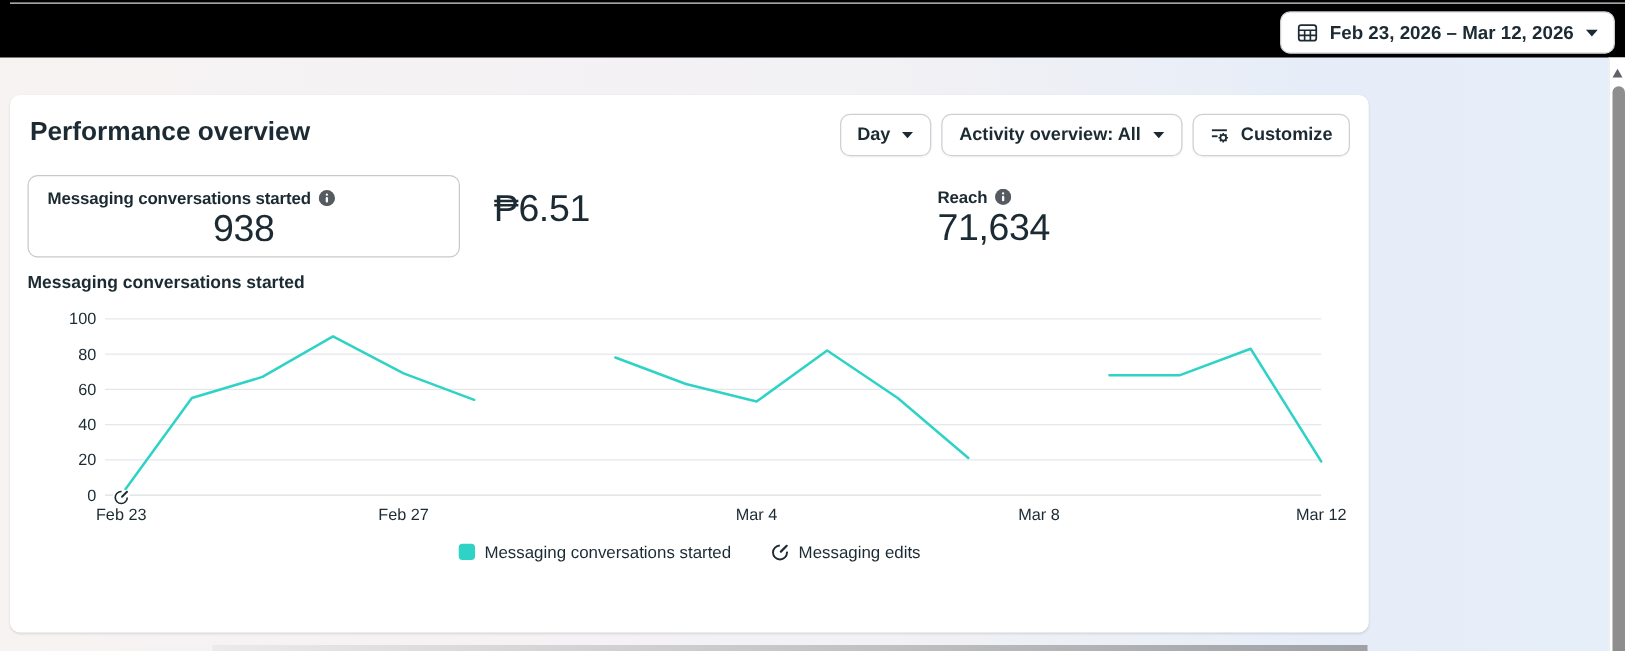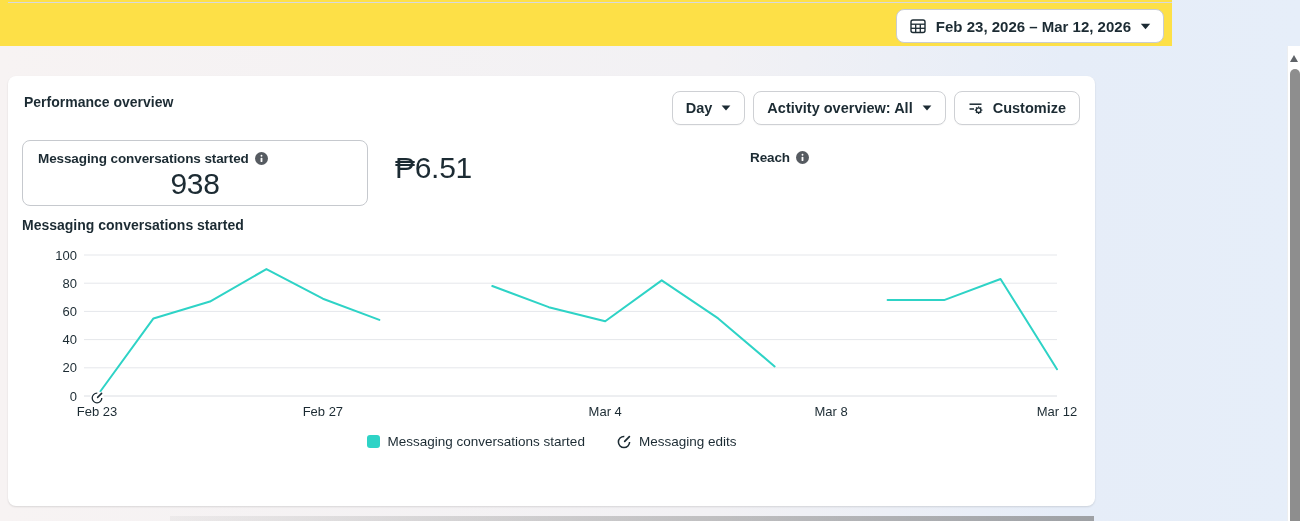--- a/index.html
+++ b/index.html
@@ -4,37 +4,37 @@
 <style>
   * { box-sizing: border-box; margin: 0; padding: 0; }
   html,body { width:1300px; height:521px; overflow:hidden; }
   body {
     font-family: "Liberation Sans", "DejaVu Sans", sans-serif;
     color:#1c2b33;
     background: linear-gradient(to right, #f7f3f3 0%, #f2f1f4 55%, #e6edf8 82%, #e6eef9 100%);
     position:relative;
   }
   .topbar {
-    position:absolute; top:0; left:0; width:1172px; height:46px;
-    background:#fde047;
+    position:absolute; top:0; left:0; width:1300px; height:46px;
+    background:#000000;
   }
   .topline { position:absolute; top:2px; left:8px; right:0; height:1px; background:#d7d9dd; }
   .date-btn {
     position:absolute; top:9px; right:8px; height:34px;
     display:flex; align-items:center; gap:9px;
     background:#fff; border:1px solid #c9ccd1; border-radius:8px;
     padding:0 12px 0 12px; cursor:pointer;
     font-size:15px; font-weight:700; color:#1c2b33;
   }
   .card {
     position:absolute; left:8px; top:76px; width:1087px; height:430px;
     background:#fff; border-radius:8px;
     box-shadow:0 1px 2px rgba(0,0,0,.12);
   }
-  .panel-title { position:absolute; left:16px; top:18px; font-size:14px; font-weight:700; }
+  .panel-title { position:absolute; left:16px; top:18px; font-size:21px; font-weight:700; }
   .controls { position:absolute; top:15px; right:15px; display:flex; gap:8px;text-align:right; }
   .ctl-btn {
     height:34px; display:flex; align-items:center; gap:9px;
     background:#fff; border:1px solid #ced0d4; border-radius:8px;
     padding:0 13px; cursor:pointer; font-size:14.5px; font-weight:600; color:#1c2b33;
     box-shadow:0 1px 1px rgba(0,0,0,.03);
   }
   .metric-row { position:absolute; left:0; top:64px; width:100%; height:67px; }
   .metric {
     position:absolute; top:0; padding:10px 15px;
@@ -167,20 +167,21 @@
       <div class="metric-label-row">
         <span class="metric-label">Reach</span>
         <span class="icon">
           <svg width="13" height="13" viewBox="0 0 12 12">
               <circle cx="6" cy="6" r="6" fill="#565b61"></circle>
               <rect x="5.15" y="2.6" width="1.7" height="1.7" rx="0.85" fill="#fff"></rect>
               <rect x="5.15" y="5.2" width="1.7" height="4.1" rx="0.8" fill="#fff"></rect>
             </svg>
         </span>
       </div>
+      <div class="metric-value">71,634</div>
     </div>
   </div>
 
   <div class="chart-heading">Messaging conversations started</div>
 
   <svg id="chart-svg" width="1060" height="180">
     <g id="he-marker-template" style="display:none">
       <circle cx="6" cy="6" r="7" fill="#fff"></circle>
       <circle cx="6" cy="6" r="4.8" fill="#fff" stroke="#1c2b33" stroke-width="1.3" pathLength="100" stroke-dasharray="76 24"></circle>
       <line x1="6.6" y1="5.4" x2="10.6" y2="1.4" stroke="#1c2b33" stroke-width="1.5" stroke-linecap="round"></line>

